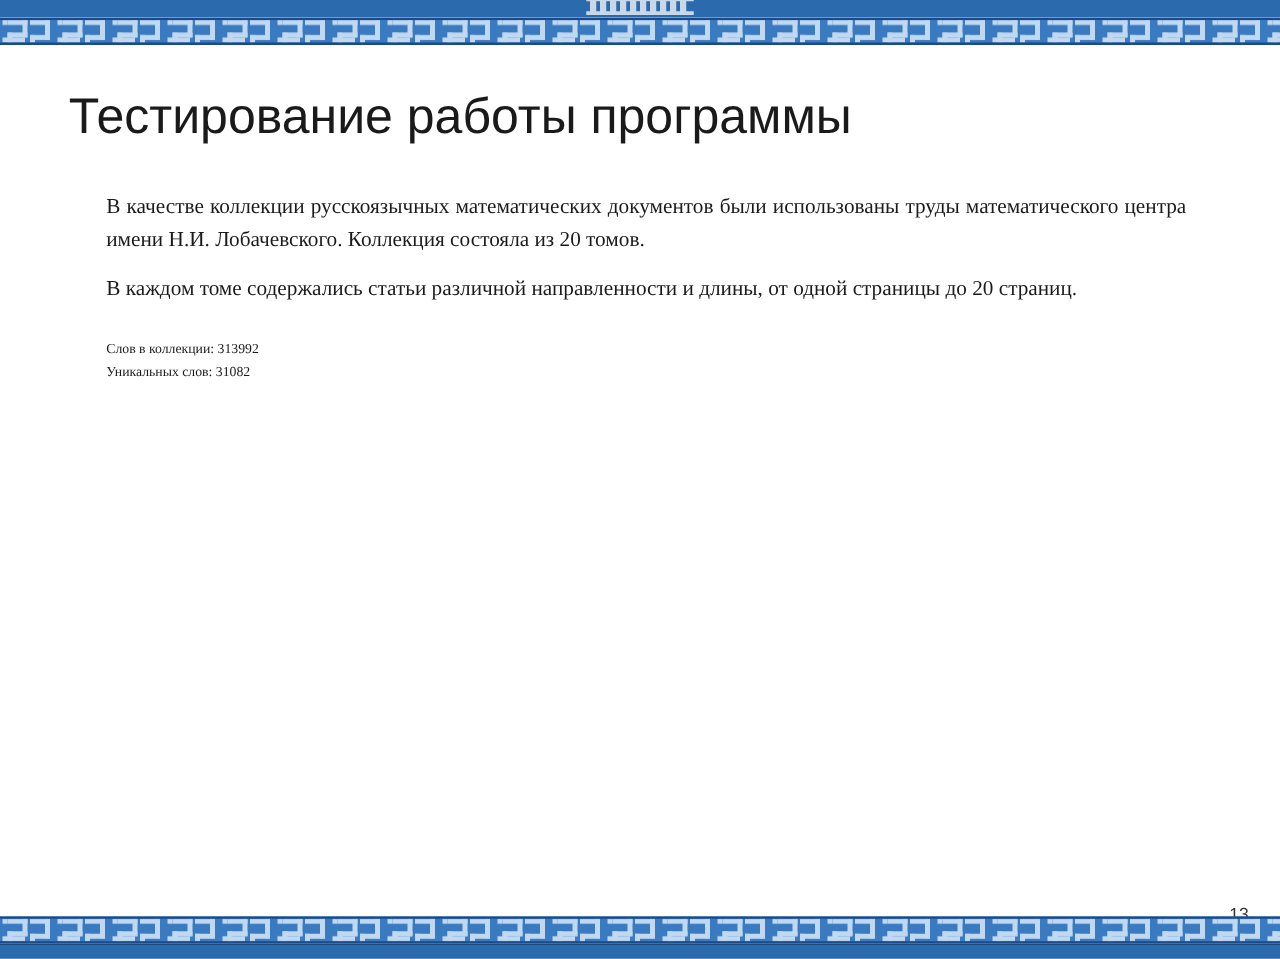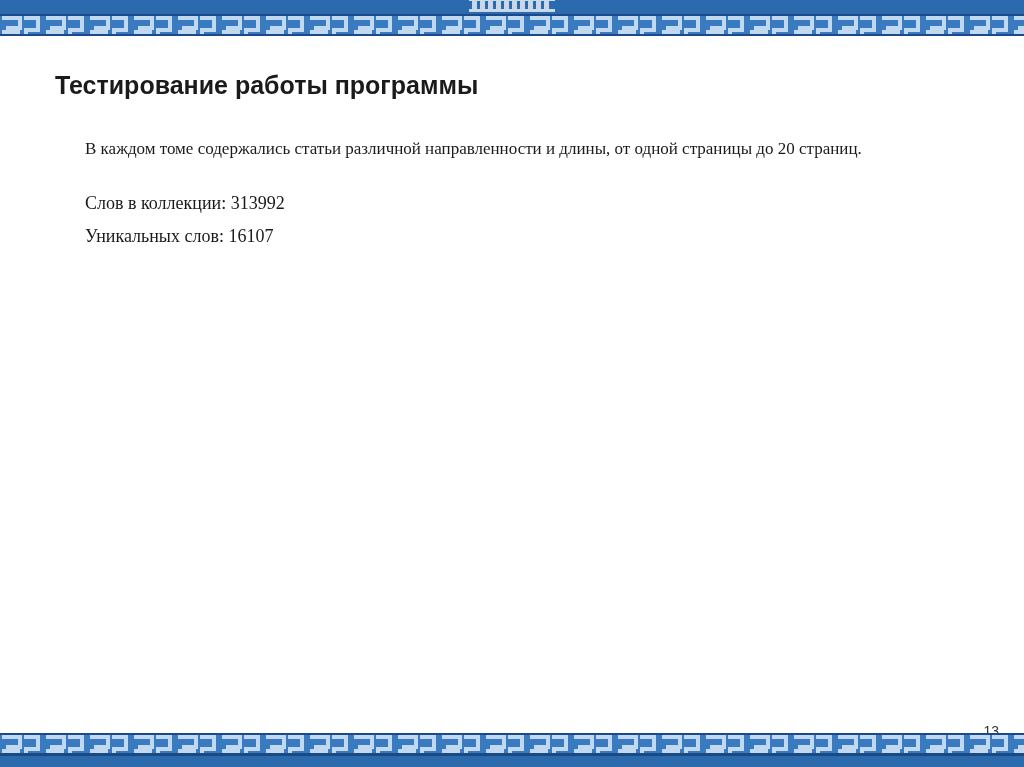--- a/index.html
+++ b/index.html
@@ -11,43 +11,43 @@
     body {
       width: 1024px;
       height: 767px;
       background: #ffffff;
       font-family: 'Times New Roman', Times, serif;
       overflow: hidden;
       position: relative;
     }
 
     .slide-title {
-      font-size: 25px;
-      font-weight: bold;
+      font-size: 40px;
+      font-weight: normal;
       color: #1a1a1a;
       margin-bottom: 35px;
       font-family: Arial, sans-serif;
     }
 
     .slide-body {
       font-size: 17px;
       line-height: 1.6;
       color: #1a1a1a;
       margin-left: 30px;
       margin-right: 20px;
     }
 
     .paragraph {
       text-align: justify;
       margin-bottom: 12px;
     }
 
     .stats {
       margin-top: 25px;
-      font-size: 18px;
+      font-size: 11px;
       line-height: 1.8;
     }
 
     .stats p {
       text-align: left;
     }
 
     
     .bottom-border {
       position: absolute;
@@ -150,25 +150,26 @@
       <line x1="0" y1="1" x2="1024" y2="1" stroke="#1a4a8a" stroke-width="2"></line>
       <line x1="0" y1="21" x2="1024" y2="21" stroke="#1a4a8a" stroke-width="2"></line>
     </svg>
   </div>
 </div>
 
 <div class="content-wrapper">
   <h1 class="slide-title">Тестирование работы программы</h1>
 
   <div class="slide-body">
+    <p class="paragraph">В  качестве  коллекции  русскоязычных  математических документов  были  использованы  труды  математического центра  имени  Н.И.  Лобачевского.  Коллекция  состояла  из 20 томов.</p>
     <p class="paragraph">В   каждом   томе   содержались   статьи   различной направленности  и  длины,  от  одной  страницы  до  20 страниц.</p>
 
     <div class="stats">
       <p>Слов в коллекции: 313992</p>
-      <p>Уникальных слов: 16107</p>
+      <p>Уникальных слов: 31082</p>
     </div>
   </div>
 </div>
 
 <div class="page-number">13</div>
 
 <div class="bottom-border">
   <div style="width:100%; height:22px; overflow:hidden;">
     <svg width="1024" height="22" xmlns="http://www.w3.org/2000/svg">
       <rect width="1024" height="22" fill="#3a7ac0"></rect>

